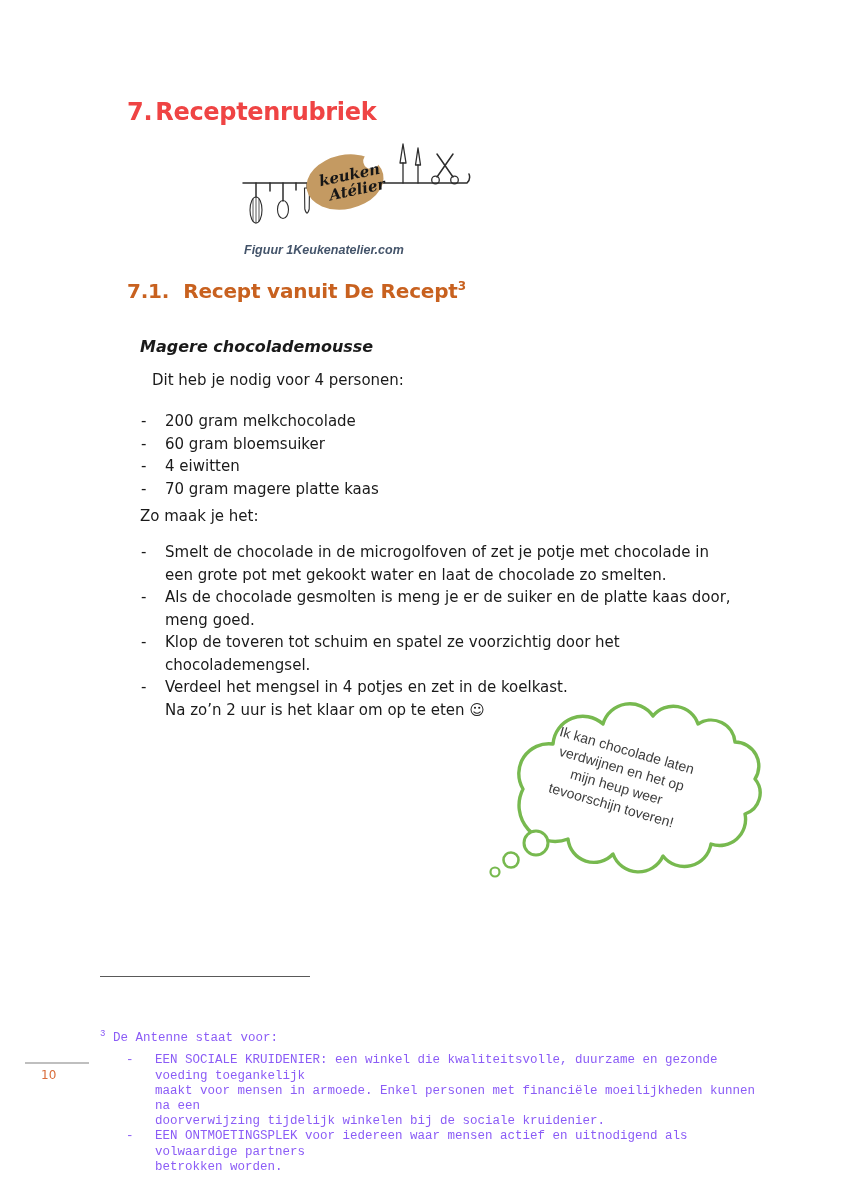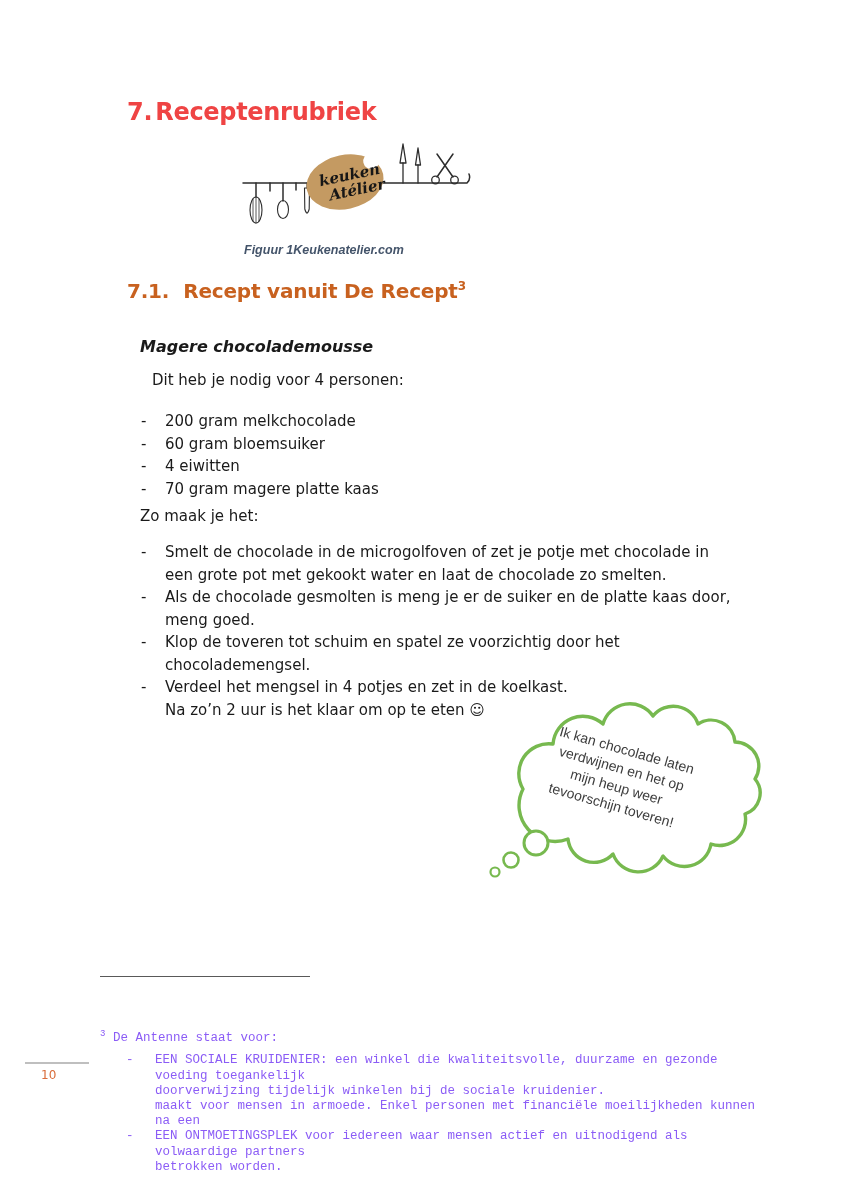--- a/index.html
+++ b/index.html
@@ -173,22 +173,22 @@
       <div>mijn heup weer</div>
       <div>tevoorschijn toveren!</div>
     </div>
   </div>
 
   <div class="footnote-sep"></div>
   <div class="footnote">
     <div class="fn-intro"><sup>3</sup> <span>De Antenne staat voor:</span></div>
     <div class="fn-items">
       <div class="fn-row"><span class="fn-dash">-</span><span>EEN SOCIALE KRUIDENIER: een winkel die kwaliteitsvolle, duurzame en gezonde voeding toegankelijk</span></div>
+      <div class="fn-row"><span>maakt voor mensen in armoede. Enkel personen met financiële moeilijkheden kunnen na een</span></div>
       <div class="fn-row"><span>doorverwijzing tijdelijk winkelen bij de sociale kruidenier.</span></div>
-      <div class="fn-row"><span>maakt voor mensen in armoede. Enkel personen met financiële moeilijkheden kunnen na een</span></div>
       <div class="fn-row"><span class="fn-dash">-</span><span>EEN ONTMOETINGSPLEK voor iedereen waar mensen actief en uitnodigend als volwaardige partners</span></div>
       <div class="fn-row"><span>betrokken worden.</span></div>
     </div>
   </div>
 
   <div class="pagenum-rule"></div>
   <div class="pagenum">10</div>
 
 </div>
 

